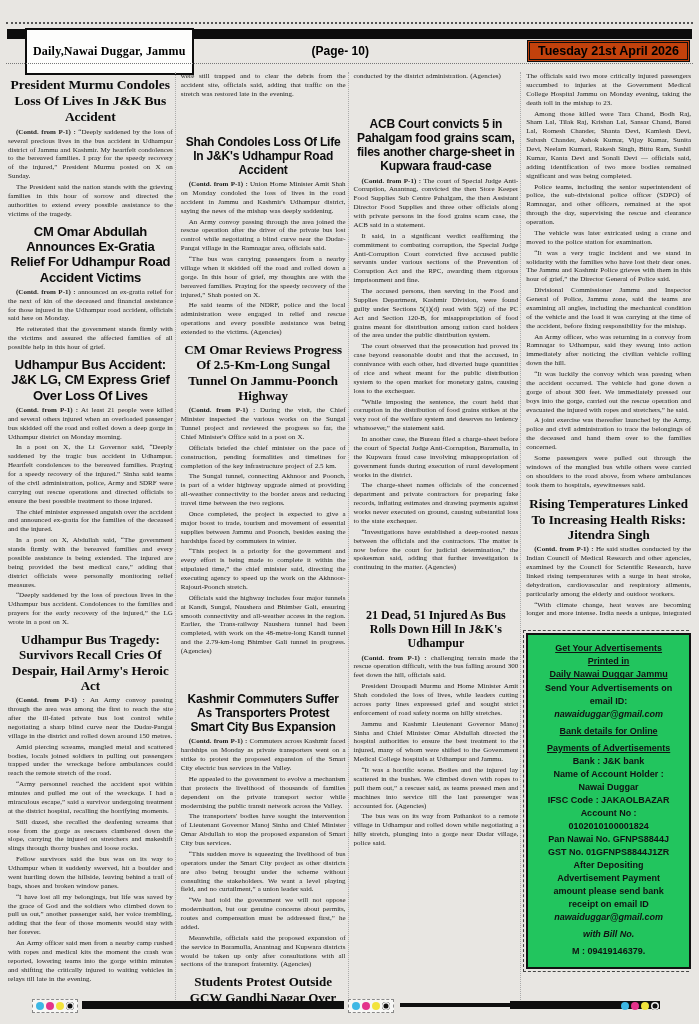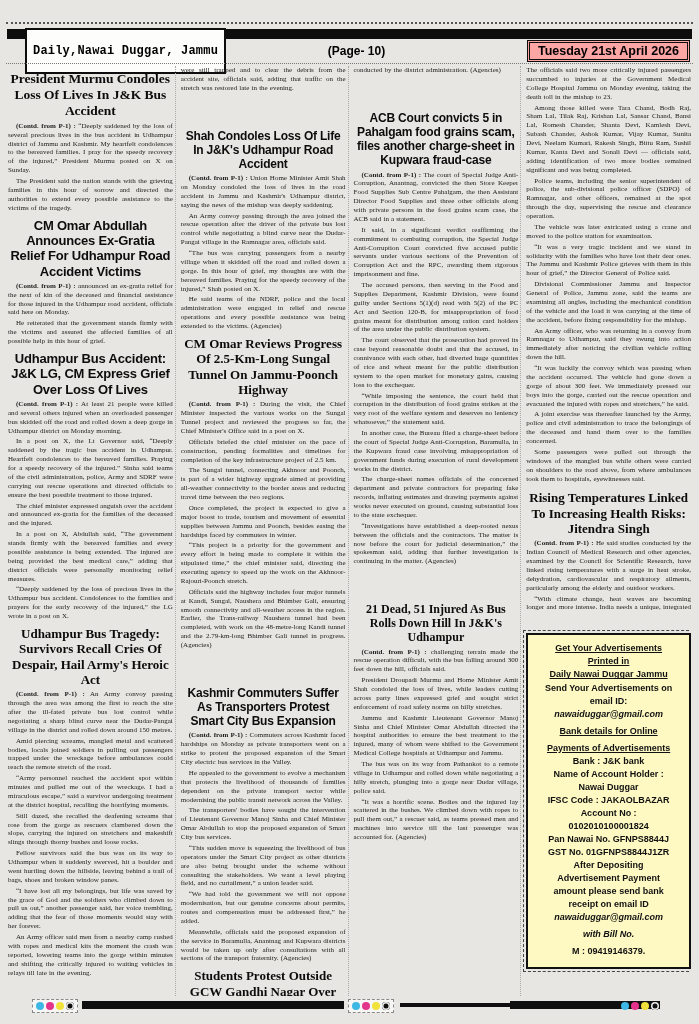--- a/index.html
+++ b/index.html
@@ -1,38 +1,38 @@
 <!DOCTYPE html>
 <html><head>
 <meta charset="utf-8">
 <style>
   html,body{margin:0;padding:0;}
   body{background:#cfcecb;font-family:"Liberation Serif", serif;}
   .sheet{position:relative;width:699px;height:1024px;background:#e8e6e2;overflow:hidden;}
   .top-dotted{position:absolute;left:6px;right:6px;top:22px;border-top:2px dotted #555;}
   .topbar{position:absolute;left:7px;right:7px;top:29px;height:10px;background:#0d0d0d;}
   .hdr{position:absolute;left:7px;right:7px;top:41px;height:20px;display:flex;align-items:center;justify-content:space-between;}
-  .mast-box{border:2px solid #0d0d0d;background:#fdfdfc;padding:14px 6px;font-family:Liberation Mono, monospace;font-weight:bold;font-size:12px;letter-spacing:.2px;margin-left:18px;}
+  .mast-box{border:2px solid #0d0d0d;background:#fdfdfc;padding:14px 6px;font-family:Liberation Serif, serif;font-weight:bold;font-size:12px;letter-spacing:.2px;margin-left:18px;}
   .page-num{font-family:"Liberation Sans",sans-serif;font-weight:bold;font-size:12px;margin-left:-40px;}
-  .date-box{border:3px double #0d0d0d;background:#fca5a5;padding:1px 8px;font-family:"Liberation Sans",sans-serif;font-weight:bold;font-size:12.5px;margin-right:2px;}
+  .date-box{border:3px double #0d0d0d;background:#c2410c;padding:1px 8px;font-family:"Liberation Sans",sans-serif;font-weight:bold;font-size:12.5px;margin-right:2px;}
   .hdr-dotted{position:absolute;left:6px;right:6px;top:63px;border-top:1px dotted #777;}
-  .cols{position:absolute;left:8px;top:66px;width:683px;height:930px;display:flex;gap:2px;}
+  .cols{position:absolute;left:8px;top:72px;width:683px;height:930px;display:flex;gap:2px;}
   .col{flex:1 1 0;min-width:0;overflow:hidden;}
   .col + .col{border-left:1px dotted #aaa;padding-left:5px;}
   h2{margin:5px 1px 3px;text-align:center;color:#0c0c0c;line-height:1.18;}
   .hl-serif{font-family:"Liberation Serif",serif;}
   .hl-sans{font-family:"Liberation Sans",sans-serif;letter-spacing:-.2px;}
   .hl-xl{font-size:13.5px;}
   .hl-lg{font-size:12px;margin-top:36px;}
   .hl-md{font-size:13px;}
   p.b{margin:0 0 2px;font-size:7px;line-height:1.27;text-align:justify;color:#20201f;text-indent:8px;word-spacing:.4px;}
   p.b .tag{font-weight:bold;font-size:7px;}
   p.frag{text-indent:0;}
   .clip{overflow:hidden;}
-  .adbox{margin-top:20px;border:2px solid #111;outline:1px dashed #444;outline-offset:2px;background:#fef9c3;padding:7px 4px 9px;text-align:center;font-family:"Liberation Sans",sans-serif;color:#111;}
+  .adbox{margin-top:14px;border:2px solid #111;outline:1px dashed #444;outline-offset:2px;background:#22c55e;padding:7px 4px 9px;text-align:center;font-family:"Liberation Sans",sans-serif;color:#111;}
   .adbox div{font-size:9px;font-weight:bold;line-height:1.45;}
   .adbox .u{text-decoration:underline;}
   .adbox .i{font-style:italic;}
   .adbox .sp{margin-top:4px;}
   .bottom{position:absolute;left:0;right:0;top:999px;height:12px;}
   .bar{position:absolute;top:2px;height:8px;background:#0f0f0f;}
   .bar-main{left:82px;width:262px;}
   .bar-thin{left:400px;width:130px;top:4px;height:4px;}
   .bar-right{left:510px;width:150px;}
   .regbox{position:absolute;top:0;height:12px;background:#f6f6f4;border:1px dashed #888;display:flex;align-items:center;gap:2px;padding:0 3px;}
@@ -139,22 +139,22 @@
         <p class="b">“While imposing the sentence, the court held that corruption in the distribution of food grains strikes at the very root of the welfare system and deserves no leniency whatsoever,” the statement said.</p>
         <p class="b">In another case, the Bureau filed a charge-sheet before the court of Special Judge Anti-Corruption, Baramulla, in the Kupwara fraud case involving misappropriation of government funds during execution of rural development works in the district.</p>
         <p class="b">The charge-sheet names officials of the concerned department and private contractors for preparing fake records, inflating estimates and drawing payments against works never executed on ground, causing substantial loss to the state exchequer.</p>
         <p class="b">“Investigations have established a deep-rooted nexus between the officials and the contractors. The matter is now before the court for judicial determination,” the spokesman said, adding that further investigation is continuing in the matter. (Agencies)</p>
       </article>
       <article>
         <h2 class="hl-serif hl-lg">21 Dead, 51 Injured As Bus Rolls Down Hill In J&amp;K's Udhampur</h2>
         <p class="b"><b class="tag">(Contd. from P-1) :</b> <span>challenging terrain made the rescue operation difficult, with the bus falling around 300 feet down the hill, officials said.</span></p>
         <p class="b">President Droupadi Murmu and Home Minister Amit Shah condoled the loss of lives, while leaders cutting across party lines expressed grief and sought strict enforcement of road safety norms on hilly stretches.</p>
         <p class="b">Jammu and Kashmir Lieutenant Governor Manoj Sinha and Chief Minister Omar Abdullah directed the hospital authorities to ensure the best treatment to the injured, many of whom were shifted to the Government Medical College hospitals at Udhampur and Jammu.</p>
+        <p class="b">“It was a horrific scene. Bodies and the injured lay scattered in the bushes. We climbed down with ropes to pull them out,” a rescuer said, as teams pressed men and machines into service till the last passenger was accounted for. (Agencies)</p>
         <p class="b">The bus was on its way from Pathankot to a remote village in Udhampur and rolled down while negotiating a hilly stretch, plunging into a gorge near Dudar village, police said.</p>
-        <p class="b">“It was a horrific scene. Bodies and the injured lay scattered in the bushes. We climbed down with ropes to pull them out,” a rescuer said, as teams pressed men and machines into service till the last passenger was accounted for. (Agencies)</p>
       </article>
     </div>
 
     <div class="col">
       <div class="clip" style="max-height:560px;">
         <p class="b frag">The officials said two more critically injured passengers succumbed to injuries at the Government Medical College Hospital Jammu on Monday evening, taking the death toll in the mishap to 23.</p>
         <p class="b">Among those killed were Tara Chand, Bodh Raj, Sham Lal, Tilak Raj, Krishan Lal, Sansar Chand, Bansi Lal, Romesh Chander, Shanta Devi, Kamlesh Devi, Subash Chander, Ashok Kumar, Vijay Kumar, Sunita Devi, Neelam Kumari, Rakesh Singh, Bittu Ram, Sushil Kumar, Kanta Devi and Sonali Devi — officials said, adding identification of two more bodies remained significant and was being completed.</p>
         <p class="b">Police teams, including the senior superintendent of police, the sub-divisional police officer (SDPO) of Ramnagar, and other officers, remained at the spot through the day, supervising the rescue and clearance operation.</p>
         <p class="b">The vehicle was later extricated using a crane and moved to the police station for examination.</p>
         <p class="b">“It was a very tragic incident and we stand in solidarity with the families who have lost their dear ones. The Jammu and Kashmir Police grieves with them in this hour of grief,” the Director General of Police said.</p>

